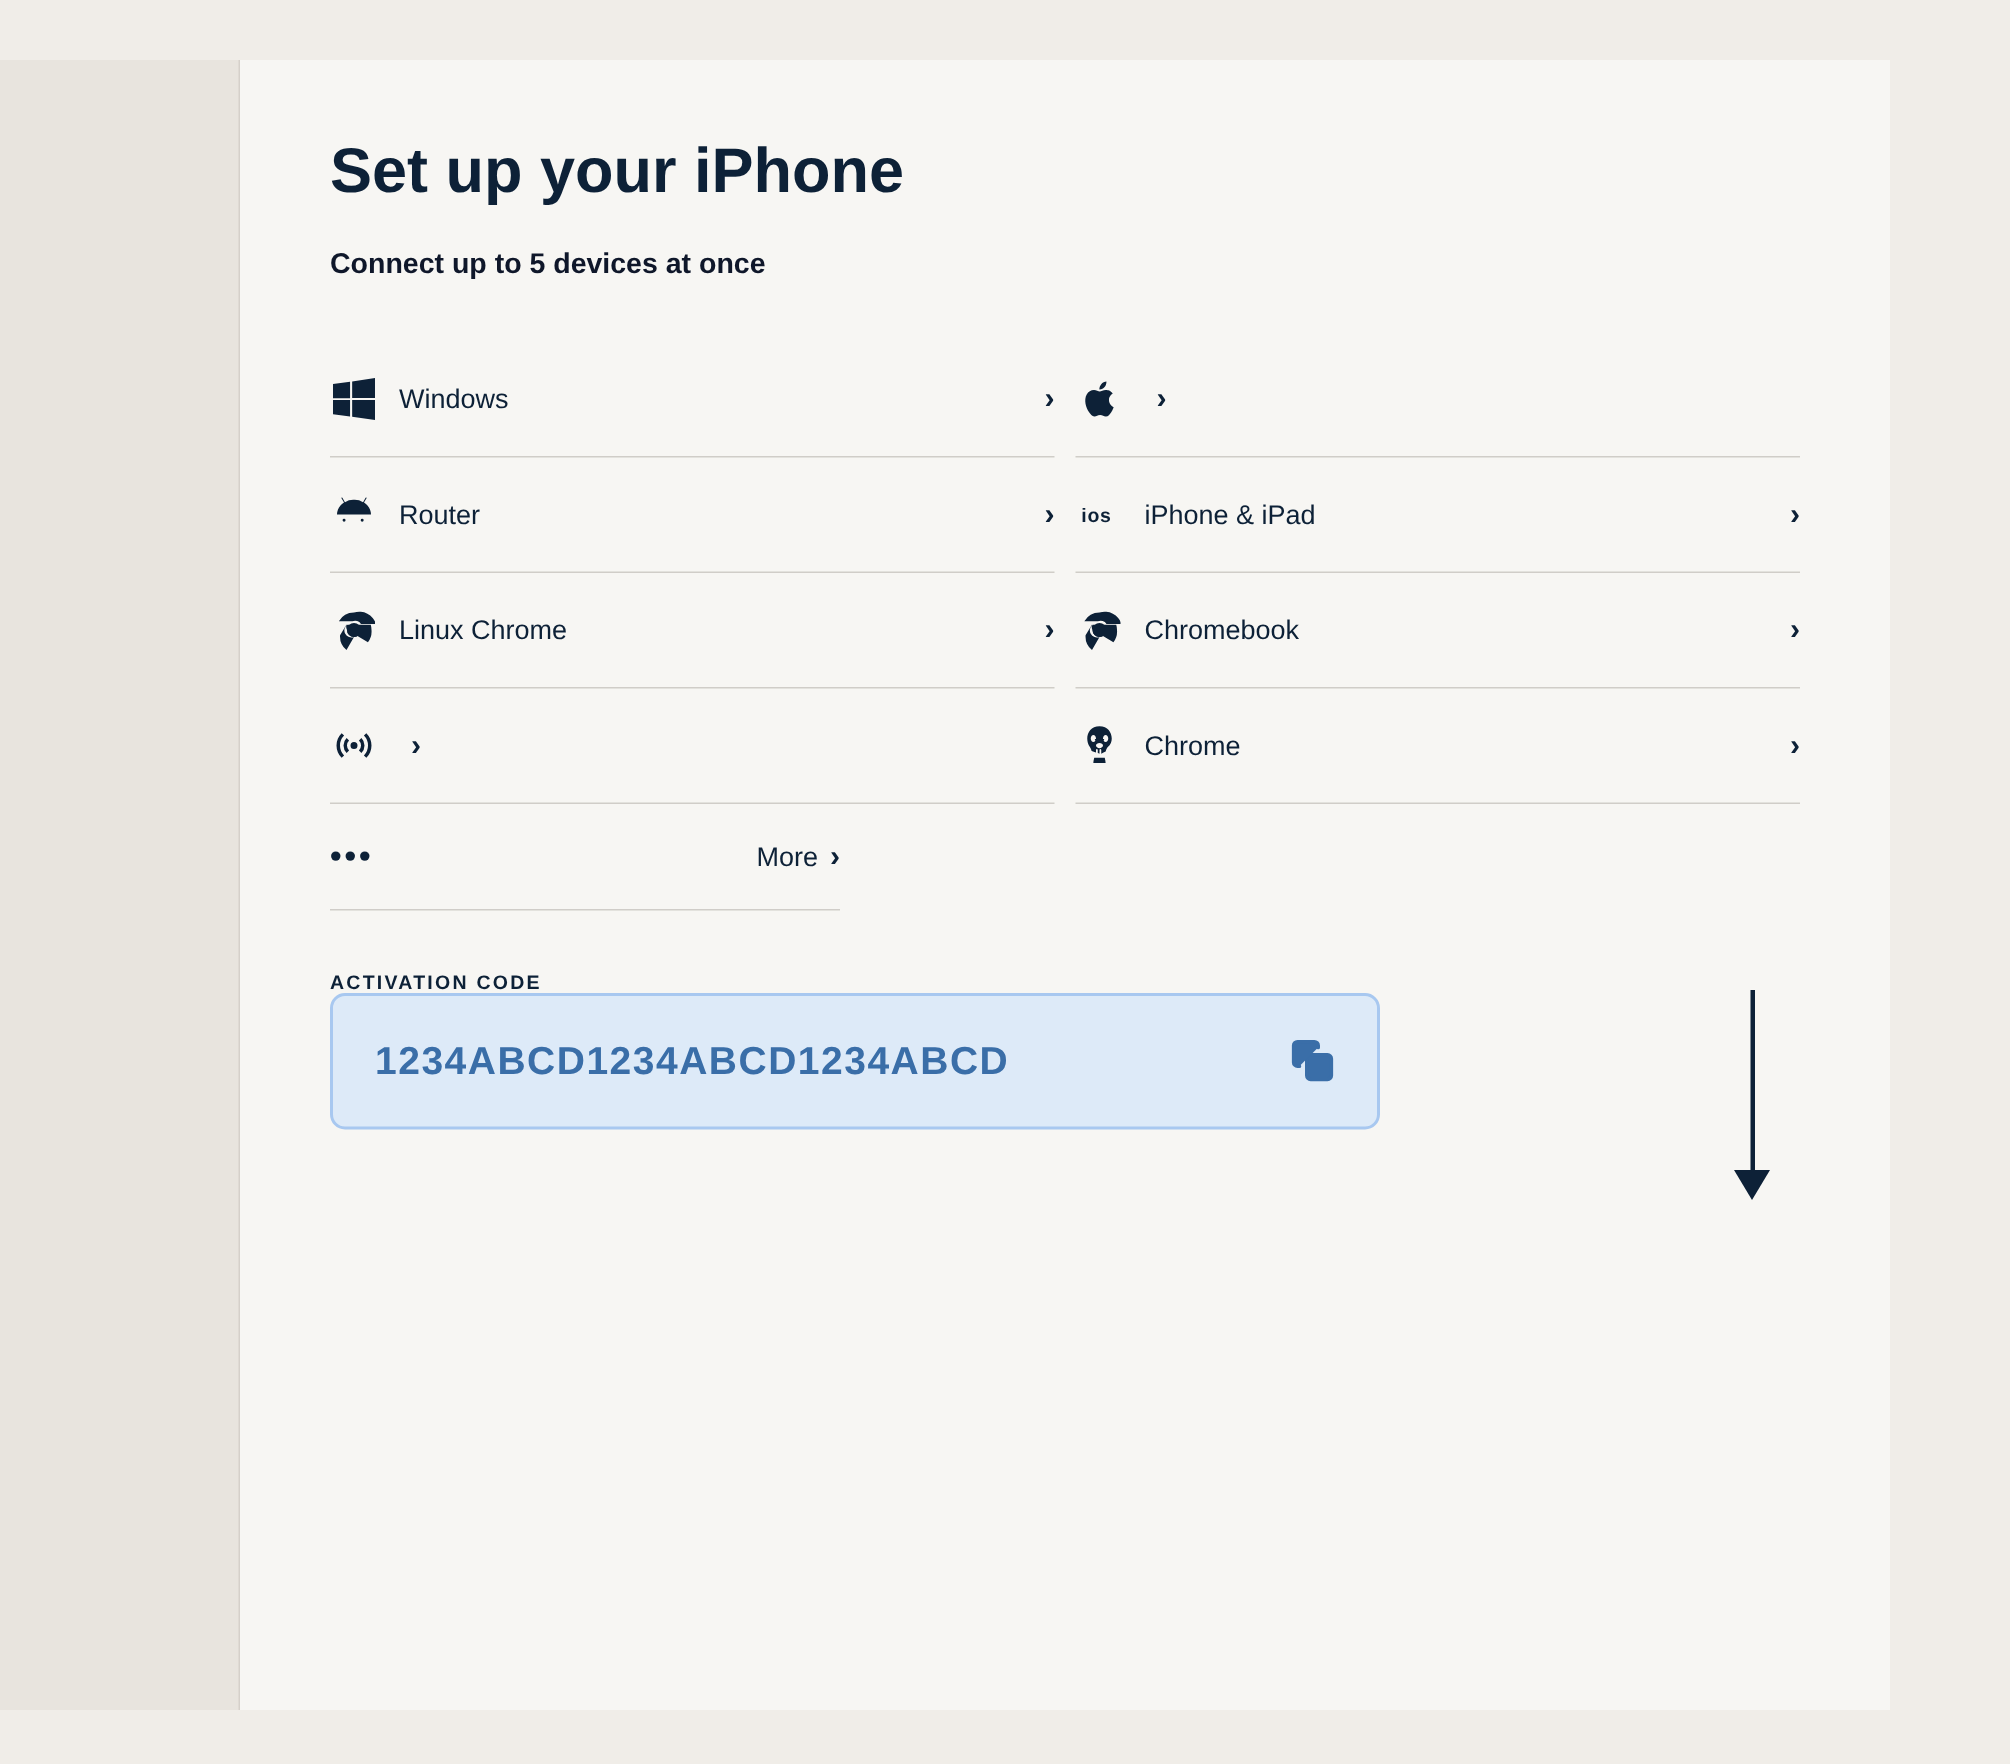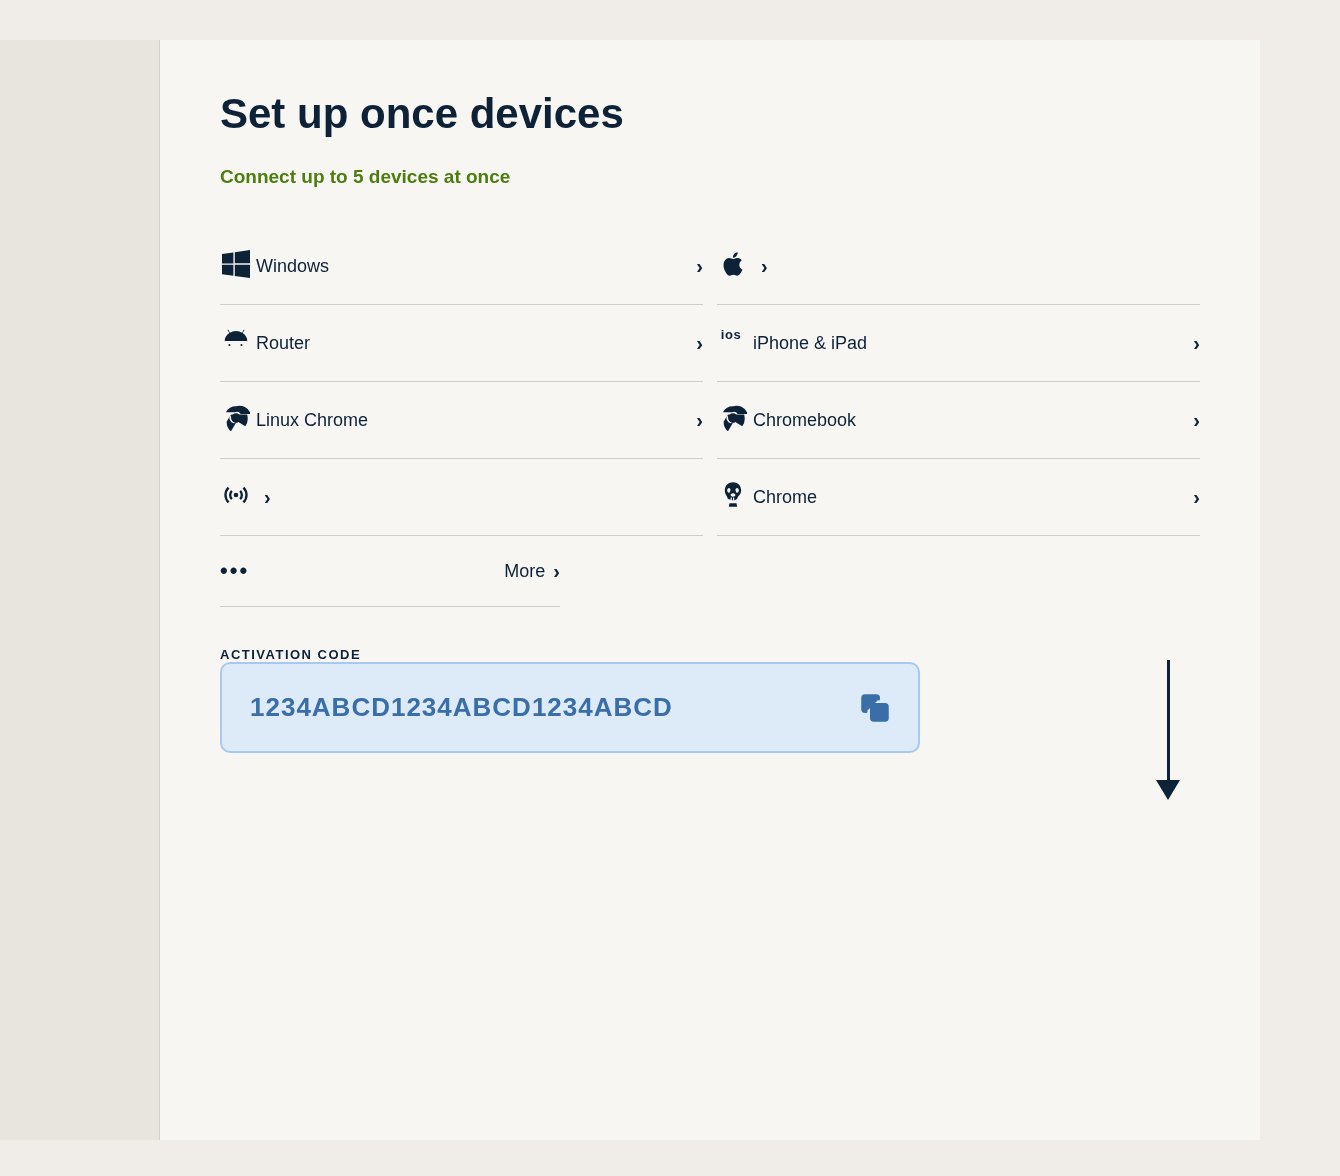--- a/index.html
+++ b/index.html
@@ -42,38 +42,38 @@
     .page-title {
       font-size: 42px;
       font-weight: 700;
       color: #0d2137;
       margin-bottom: 28px;
       line-height: 1.15;
     }
     .subtitle {
       font-size: 19px;
       font-weight: 700;
-      color: #4d7c0f;
+      color: #0f172a;
       margin-bottom: 40px;
     }
     .device-item {
       display: flex;
       align-items: center;
       padding: 22px 0;
       border-bottom: 1px solid #d0cdc8;
       cursor: pointer;
       position: relative;
     }
     .device-icon {
       width: 32px;
       height: 32px;
       display: flex;
-      align-items: flex-start;
+      align-items: center;
       justify-content: center;
-      margin-right: 4px;
+      margin-right: 14px;
       flex-shrink: 0;
       color: #0d2137;
     }
     .device-icon svg {
       width: 28px;
       height: 28px;
       fill: #0d2137;
     }
     .device-label {
       font-size: 18px;
@@ -115,21 +115,21 @@
       font-weight: 700;
       color: #0d2137;
       letter-spacing: 1.5px;
       text-transform: uppercase;
     }
     .activation-box {
       background: #ddeaf8;
       border: 2px solid #a8c8f0;
       border-radius: 10px;
       display: flex;
-      align-items: flex-end;
+      align-items: flex-start;
       justify-content: space-between;
       padding: 28px 28px;
       max-width: 700px;
     }
     .activation-code {
       font-size: 26px;
       font-weight: 700;
       color: #3a6ea8;
       letter-spacing: 1px;
     }
@@ -183,21 +183,21 @@
       letter-spacing: 0.5px;
     }
   </style>
 </head>
 <body>
 
 <div class="page-wrapper">
   <div class="sidebar-left"></div>
 
   <div class="main-content">
-    <h1 class="page-title">Set up once devices</h1>
+    <h1 class="page-title">Set up your iPhone</h1>
     <p class="subtitle">Connect up to 5 devices at once</p>
 
     <div class="two-col-wrapper">
 
       <div class="col-left">
 
         <div class="device-item">
           <div class="device-icon">
             <svg viewBox="0 0 24 24">
                 <path d="M0 3.449L9.75 2.1v9.451H0m10.949-9.602L24 0v11.4H10.949M0 12.6h9.75v9.45L0 20.699M10.949 12.6H24V24l-13.051-1.8"></path>

